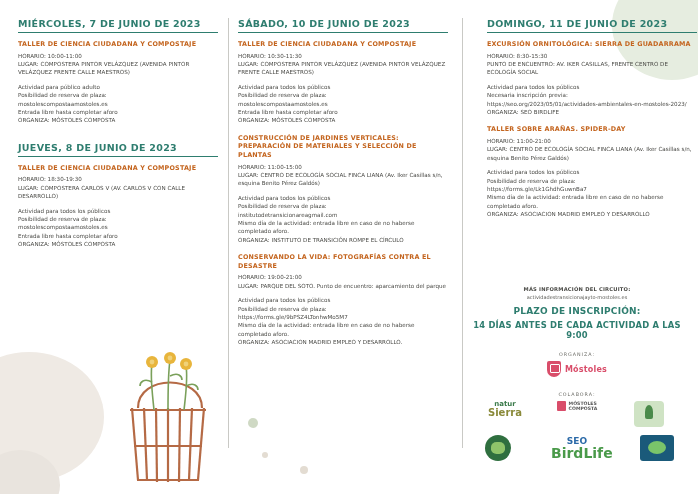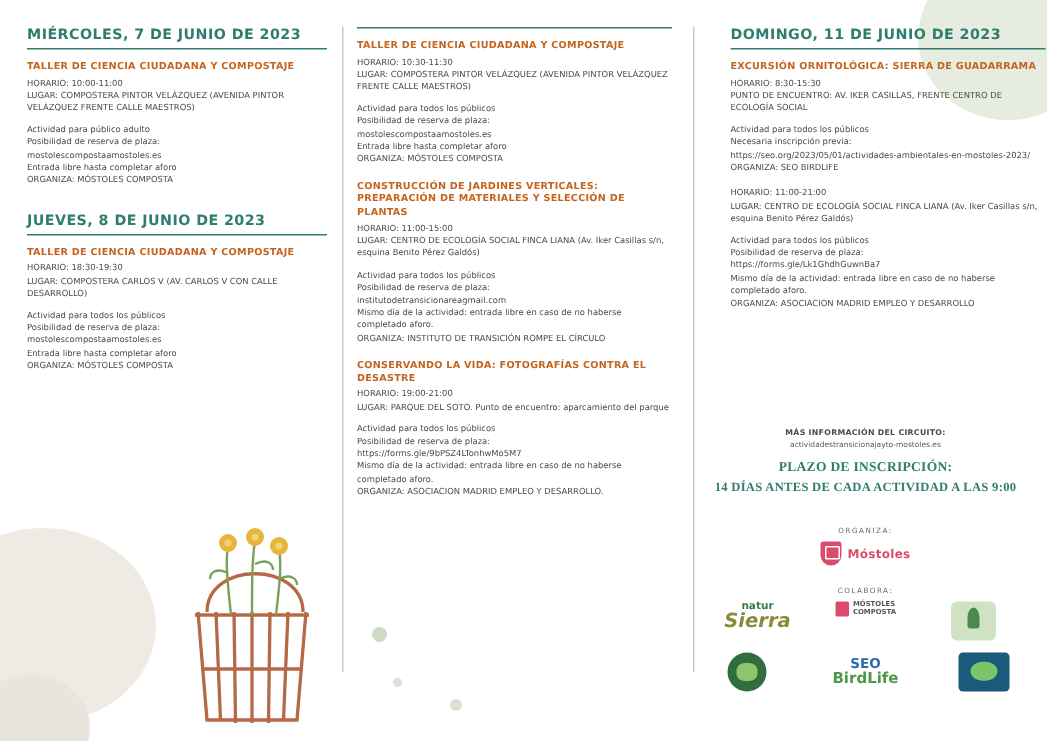--- a/index.html
+++ b/index.html
@@ -76,21 +76,21 @@
   .info-circle{
     position:absolute;left:472px;top:286px;width:210px;text-align:center;
   }
   .info-circle .t1{
     font-size:5.2px;font-weight:bold;color:#4a4a46;letter-spacing:.2px;margin-bottom:2px;
   }
   .info-circle .t2{
     font-size:5px;color:#5a5a55;
   }
   .plazo{
-    position:absolute;left:472px;top:306px;width:210px;text-align:center;font-family:Liberation Serif, serif;
+    position:absolute;left:472px;top:306px;width:210px;text-align:center;
   }
   .plazo .p1{
     color:#2e7d6f;font-weight:bold;font-size:9px;margin-bottom:4px;letter-spacing:.2px;
   }
   .plazo .p2{
     color:#2e7d6f;font-weight:bold;font-size:8.4px;letter-spacing:.2px;
   }
   .organiza{
     position:absolute;left:472px;top:352px;width:210px;text-align:center;
   }
@@ -115,39 +115,39 @@
     position:absolute;left:472px;top:392px;width:210px;text-align:center;
   }
   .logo-row{
     display:flex;justify-content:center;align-items:flex-start;gap:20px;margin-top:4px;
   }
   .logo-row2{
     display:flex;justify-content:center;align-items:center;gap:28px;margin-top:8px;
   }
   .logo-box{width:52px;text-align:center;}
   .logo-natur .ln1{font-size:7px;color:#3a7a4a;font-weight:bold;line-height:1;}
-  .logo-natur .ln2{font-size:13px;color:#8a8a3a;font-weight:bold;font-style:italic;line-height:1;}
+  .logo-natur .ln2{font-size:10px;color:#8a8a3a;font-weight:bold;line-height:1;}
   .logo-mc{display:flex;align-items:center;gap:3px;justify-content:center;}
   .logo-mc .sq{width:9px;height:10px;background:#d94d6a;border-radius:1px;}
   .logo-mc .tx{font-size:4.6px;color:#555;font-weight:bold;text-align:left;line-height:1.15;}
   .logo-tree{
     width:30px;height:26px;margin:0 auto;background:#cfe3c4;border-radius:4px;position:relative;
   }
   .logo-tree:after{
     content:"";position:absolute;left:11px;top:4px;width:8px;height:14px;background:#4a8a4a;
     border-radius:50% 50% 2px 2px;
   }
   .logo-globe{
     width:26px;height:26px;border-radius:50%;background:#2f6f3f;margin:0 auto;position:relative;
   }
   .logo-globe:after{
     content:"";position:absolute;left:6px;top:7px;width:14px;height:12px;background:#8fc46a;border-radius:40%;
   }
   .logo-seo .s1{font-size:9px;color:#2b6aa8;font-weight:bold;line-height:1;}
-  .logo-seo .s2{font-size:10px;color:#4a9a4a;font-weight:bold;line-height:1;}
+  .logo-seo .s2{font-size:14px;color:#4a9a4a;font-weight:bold;line-height:1;}
   .logo-amed{
     width:34px;height:26px;margin:0 auto;background:#1a5a7a;border-radius:3px;position:relative;
   }
   .logo-amed:after{
     content:"";position:absolute;left:8px;top:6px;width:18px;height:13px;background:#7ac46a;border-radius:50%;
   }
 
   
   .illus{position:absolute;left:110px;top:330px;width:120px;height:160px;z-index:1;}
 </style>
@@ -188,20 +188,21 @@
 LUGAR: COMPOSTERA CARLOS V (AV. CARLOS V CON CALLE DESARROLLO)</div>
       <div class="body-txt">Actividad para todos los públicos
 Posibilidad de reserva de plaza:
 mostolescompostaamostoles.es
 Entrada libre hasta completar aforo
 ORGANIZA: MÓSTOLES COMPOSTA</div>
     </div>
   </div>
 
   <div class="col col2">
+    <div class="date-head">SÁBADO, 10 DE JUNIO DE 2023</div>
     <div class="date-rule"></div>
 
     <div class="block">
       <div class="act-title">TALLER DE CIENCIA CIUDADANA Y COMPOSTAJE</div>
       <div class="body-txt">HORARIO: 10:30-11:30
 LUGAR: COMPOSTERA PINTOR VELÁZQUEZ (AVENIDA PINTOR VELÁZQUEZ FRENTE CALLE MAESTROS)</div>
       <div class="body-txt">Actividad para todos los públicos
 Posibilidad de reserva de plaza:
 mostolescompostaamostoles.es
 Entrada libre hasta completar aforo
@@ -239,20 +240,21 @@
       <div class="act-title">EXCURSIÓN ORNITOLÓGICA: SIERRA DE GUADARRAMA</div>
       <div class="body-txt">HORARIO: 8:30-15:30
 PUNTO DE ENCUENTRO: AV. IKER CASILLAS, FRENTE CENTRO DE ECOLOGÍA SOCIAL</div>
       <div class="body-txt">Actividad para todos los públicos
 Necesaria inscripción previa:
 https://seo.org/2023/05/01/actividades-ambientales-en-mostoles-2023/
 ORGANIZA: SEO BIRDLIFE</div>
     </div>
 
     <div class="block">
+      <div class="act-title">TALLER SOBRE ARAÑAS. SPIDER-DAY</div>
       <div class="body-txt">HORARIO: 11:00-21:00
 LUGAR: CENTRO DE ECOLOGÍA SOCIAL FINCA LIANA (Av. Iker Casillas s/n, esquina Benito Pérez Galdós)</div>
       <div class="body-txt">Actividad para todos los públicos
 Posibilidad de reserva de plaza:
 https://forms.gle/Lk1GhdhGuwnBa7
 Mismo día de la actividad: entrada libre en caso de no haberse completado aforo.
 ORGANIZA: ASOCIACION MADRID EMPLEO Y DESARROLLO</div>
     </div>
   </div>
 

